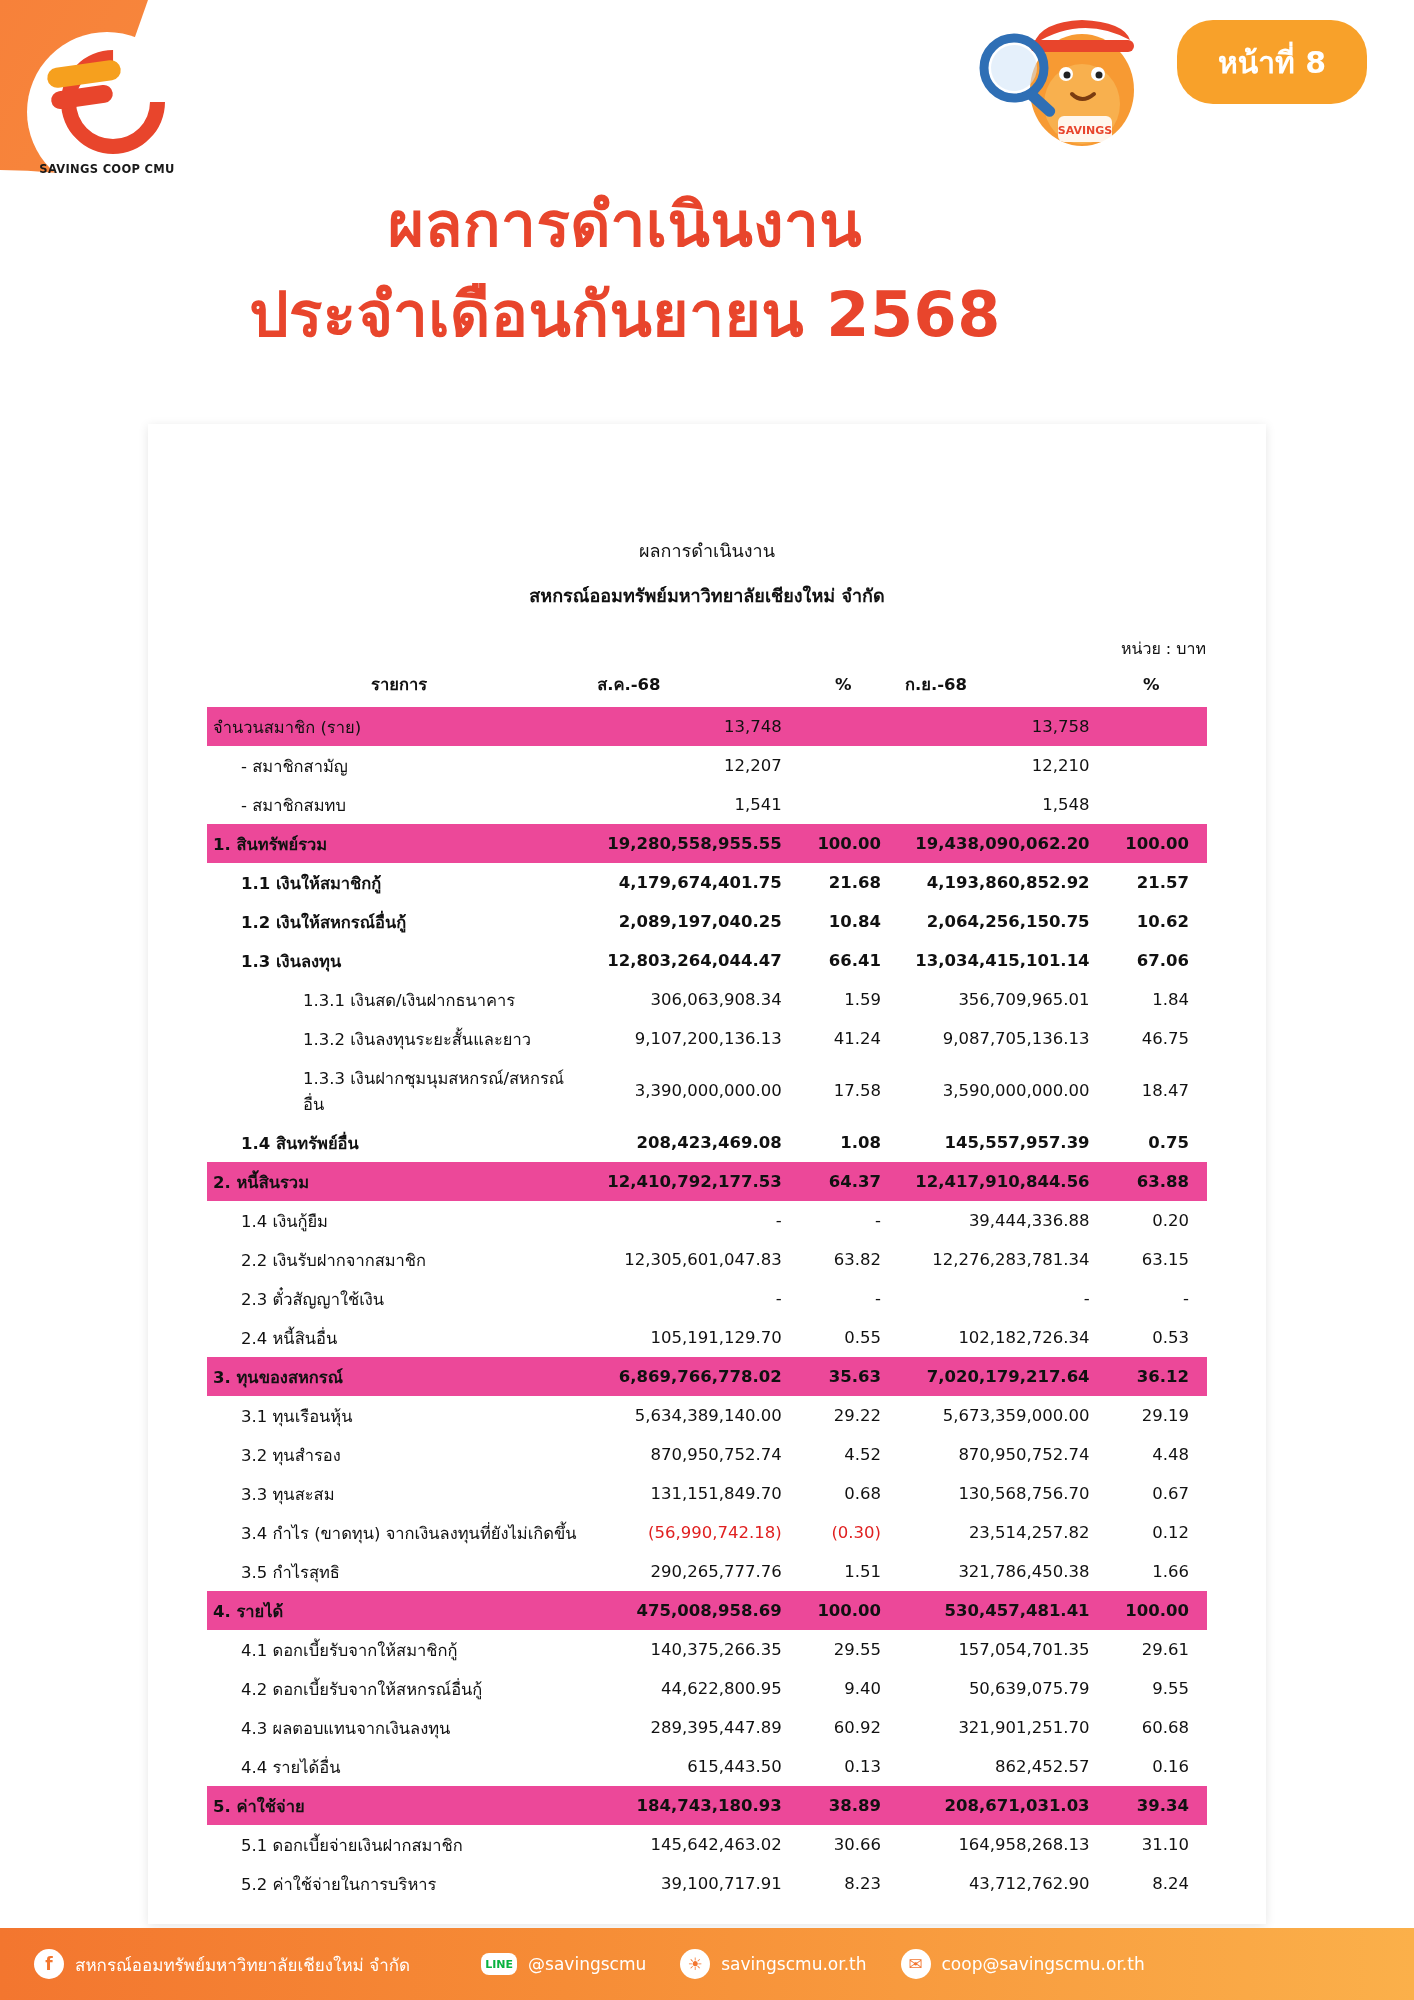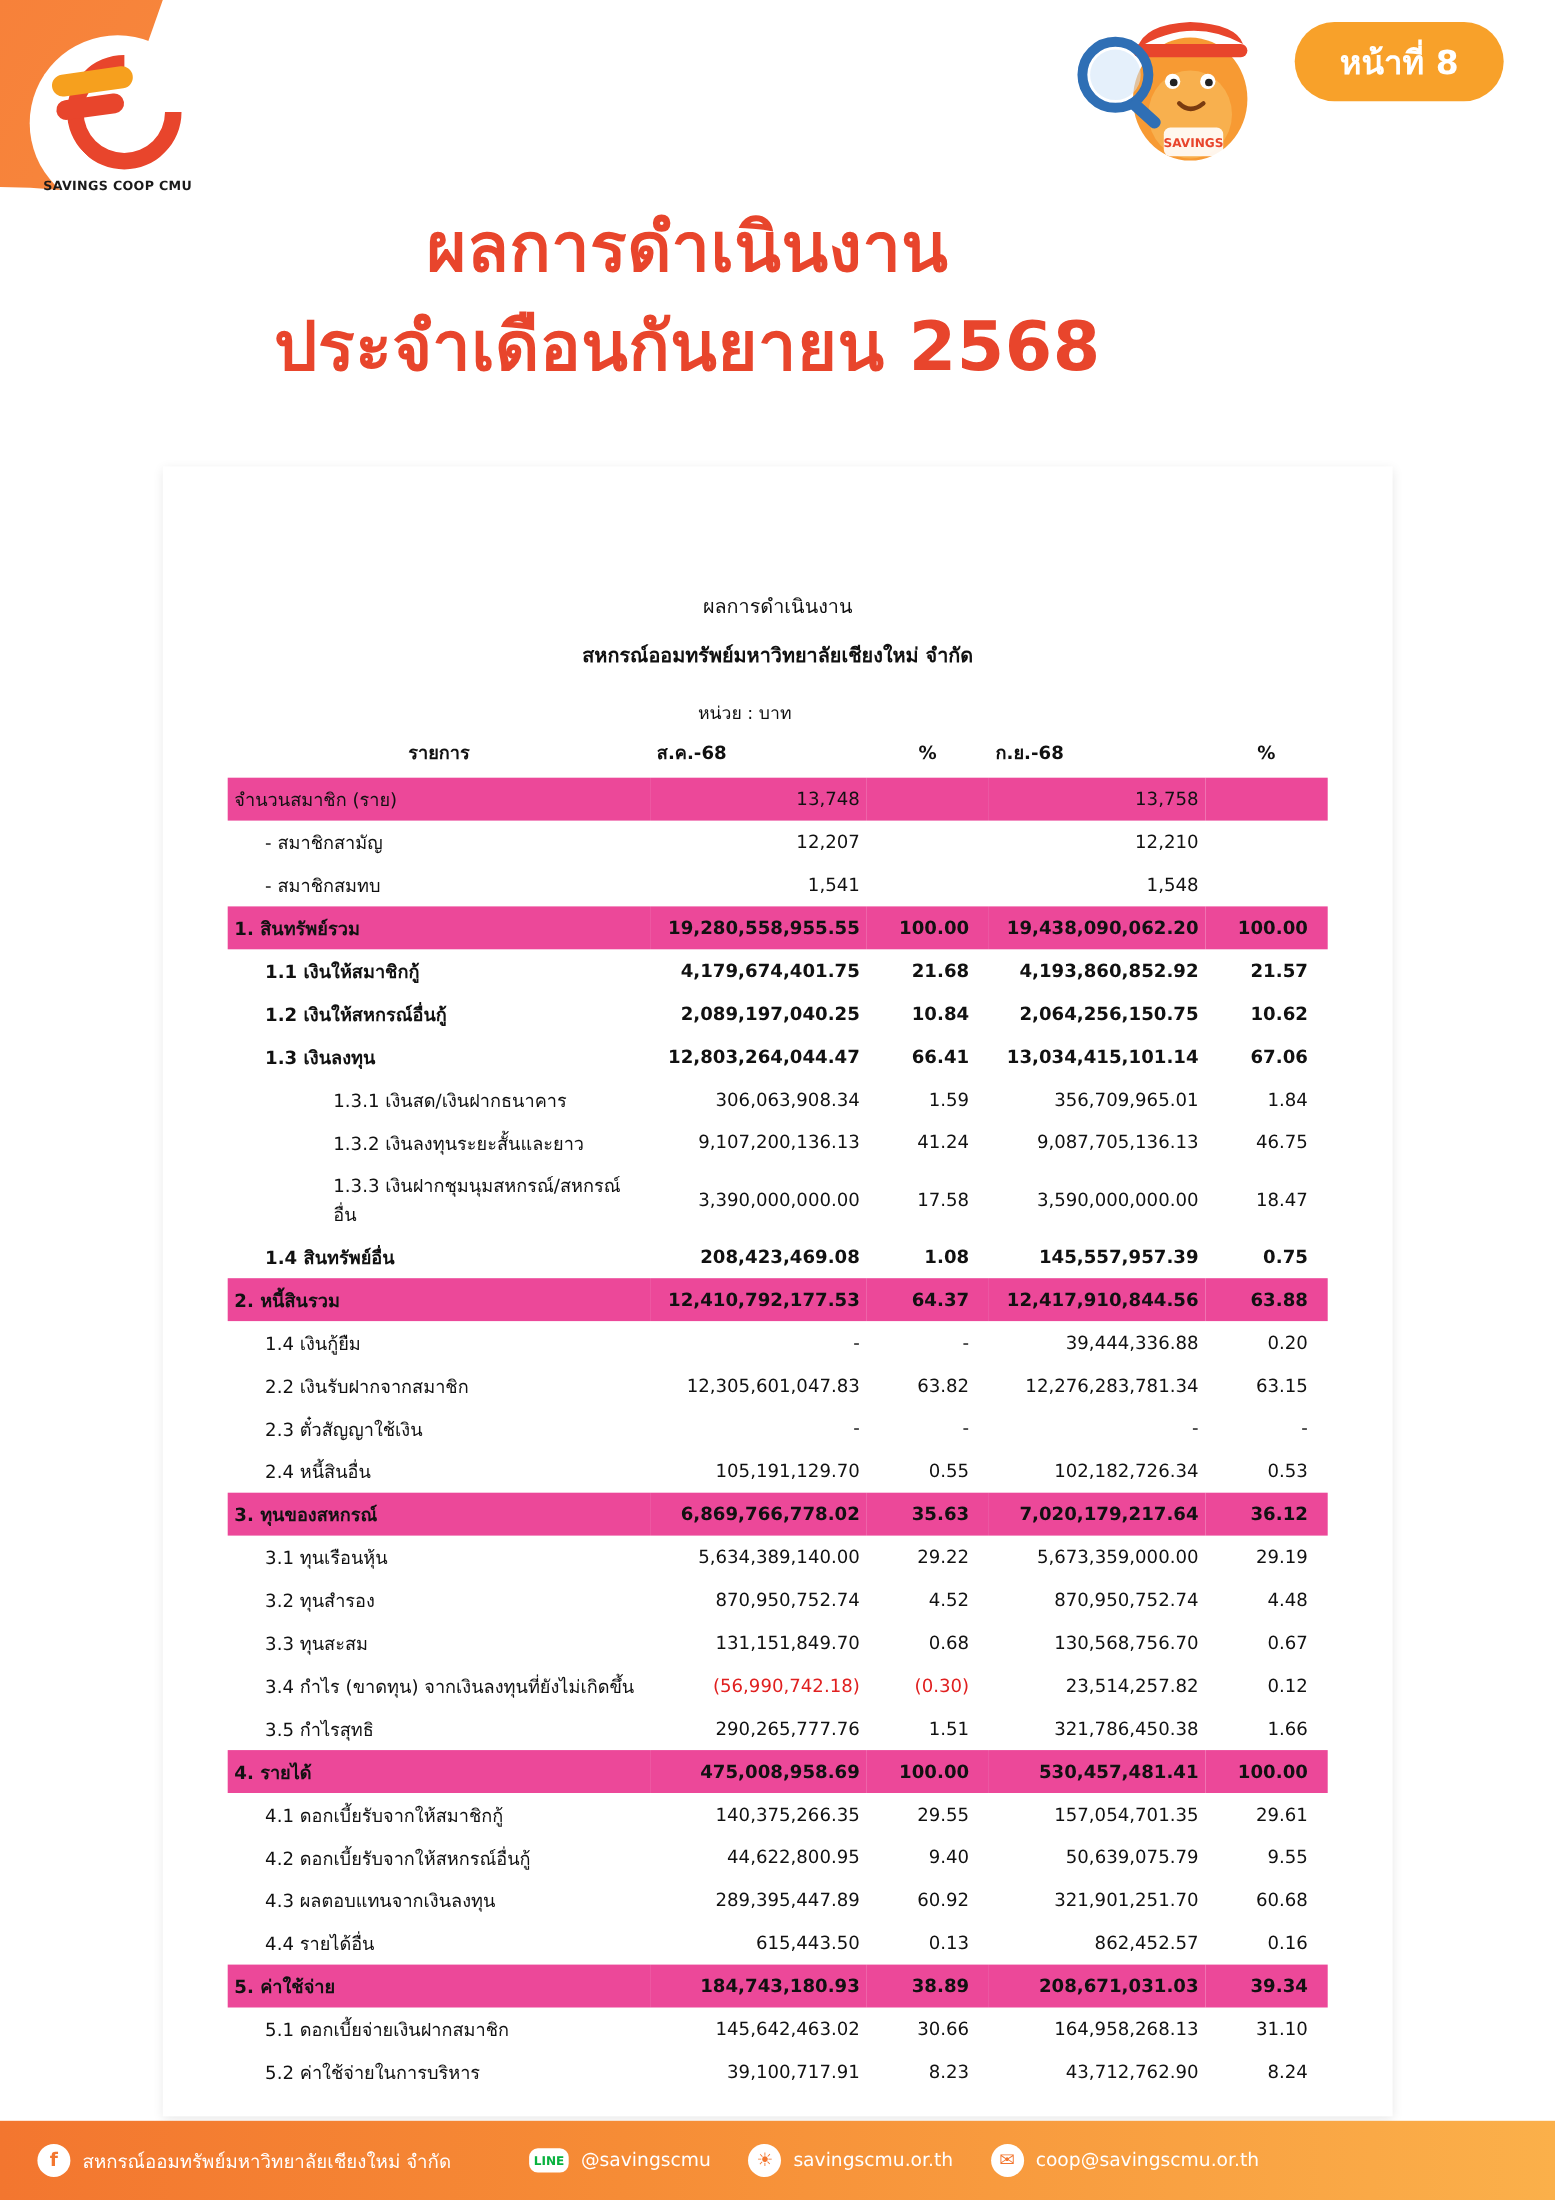--- a/index.html
+++ b/index.html
@@ -43,21 +43,21 @@
     background:#f6a01e;transform:rotate(-8deg);
   }
   .logo-swoosh2{
     position:absolute;left:4px;top:40px;width:62px;height:18px;border-radius:12px;
     background:#e8452c;transform:rotate(-8deg);
   }
   .logo-text{font-size:11.5px;font-weight:bold;color:#1a1a1a;letter-spacing:.3px;margin-top:4px;}
 
   
   .page-badge{
-    position:absolute;right:47px;top:20px;width:190px;height:72px;border-radius:36px;
+    position:absolute;right:47px;top:20px;width:190px;height:84px;border-radius:36px;
     background:#f8a12a;color:#ffffff;font-size:30px;font-weight:bold;
     display:flex;align-items:center;justify-content:center;z-index:7;
   }
 
   
   .mascot{position:absolute;right:250px;top:8px;width:210px;height:150px;z-index:7;}
 
   
   .title-wrap{position:absolute;left:0;top:180px;width:1250px;text-align:center;z-index:8;}
   .title-line{
@@ -68,21 +68,21 @@
 
   
   .card{
     position:absolute;left:148px;top:424px;width:1118px;height:1500px;
     background:#ffffff;z-index:9;
     box-shadow:0 2px 10px rgba(0,0,0,.10);
   }
   .report-head{text-align:center;padding-top:112px;}
   .report-head .rh1{font-size:18px;color:#111;}
   .report-head .rh2{font-size:18px;color:#111;margin-top:16px;font-weight:bold;}
-  .unit{text-align:center;font-size:16px;color:#111;margin:26px 60px 4px 0;}
+  .unit{text-align:right;font-size:16px;color:#111;margin:26px 60px 4px 0;}
 
   table.fin{
     width:1000px;margin:0 auto;border-collapse:collapse;font-size:16.5px;color:#111;
   }
   table.fin th{
     font-weight:bold;padding:6px 6px 10px 6px;
   }
   table.fin td{padding:6.5px 6px;}
   .c-label{text-align:left;width:400px;}
   .c-num{text-align:right;width:190px;}

